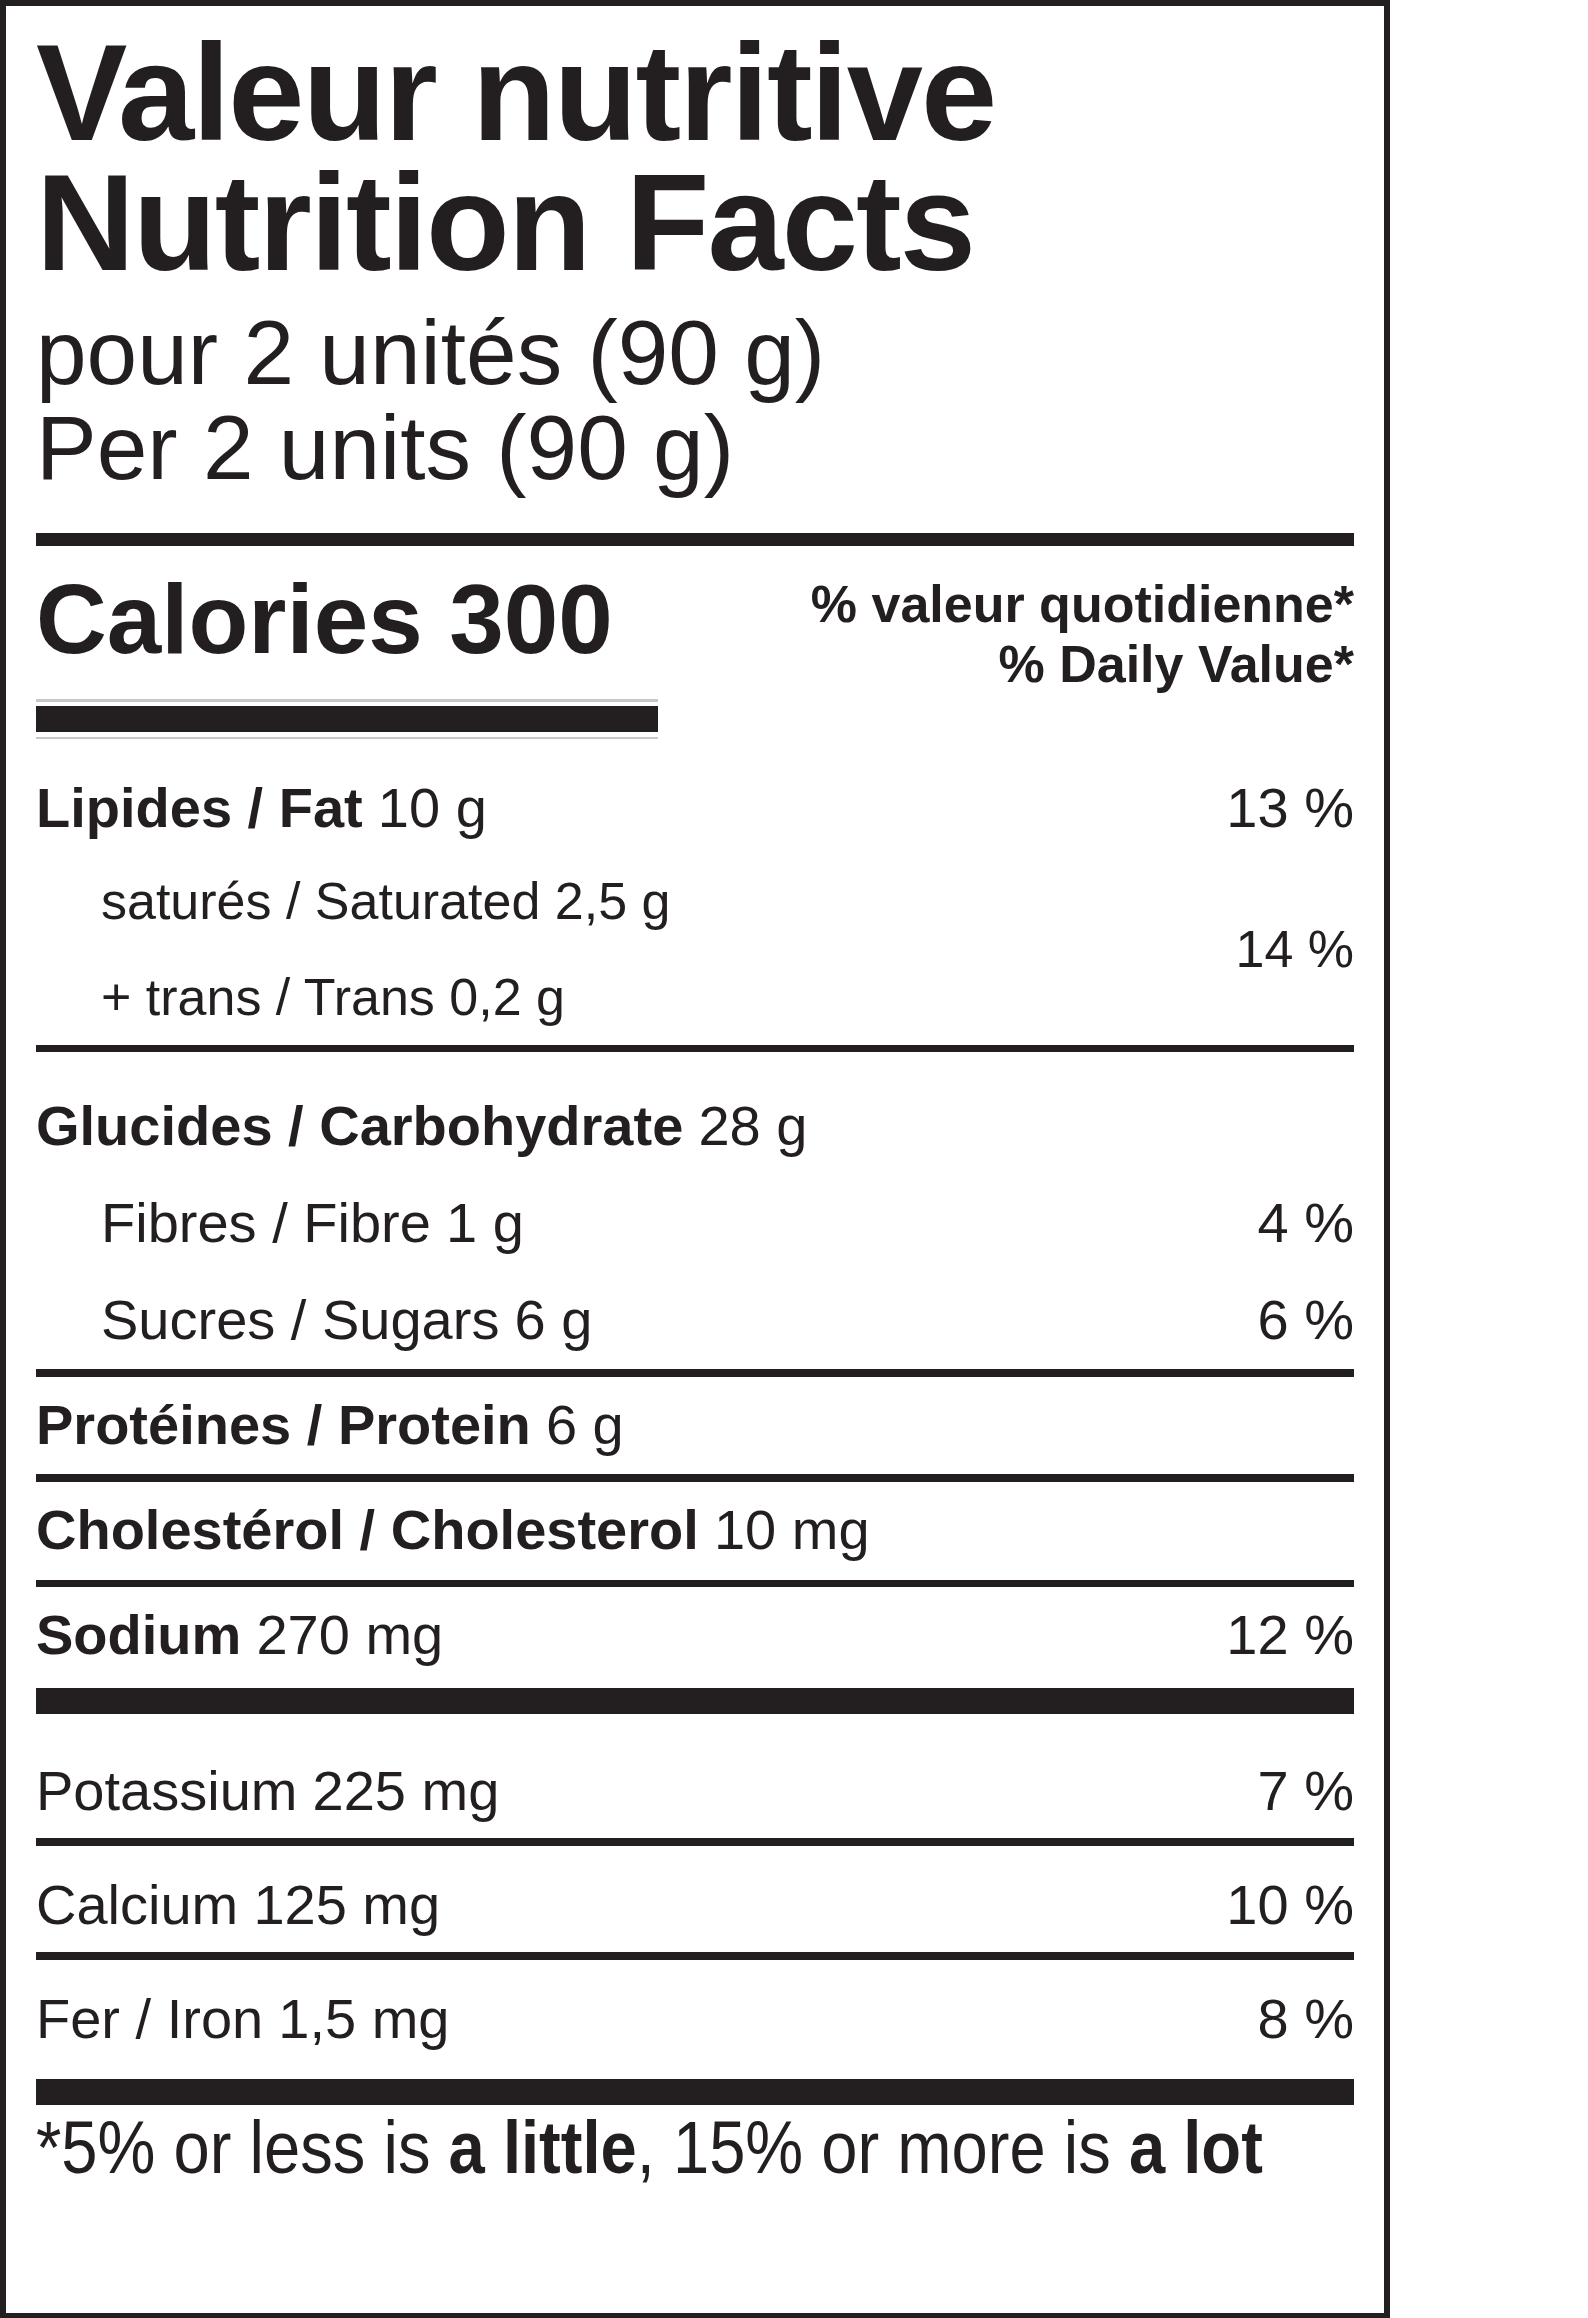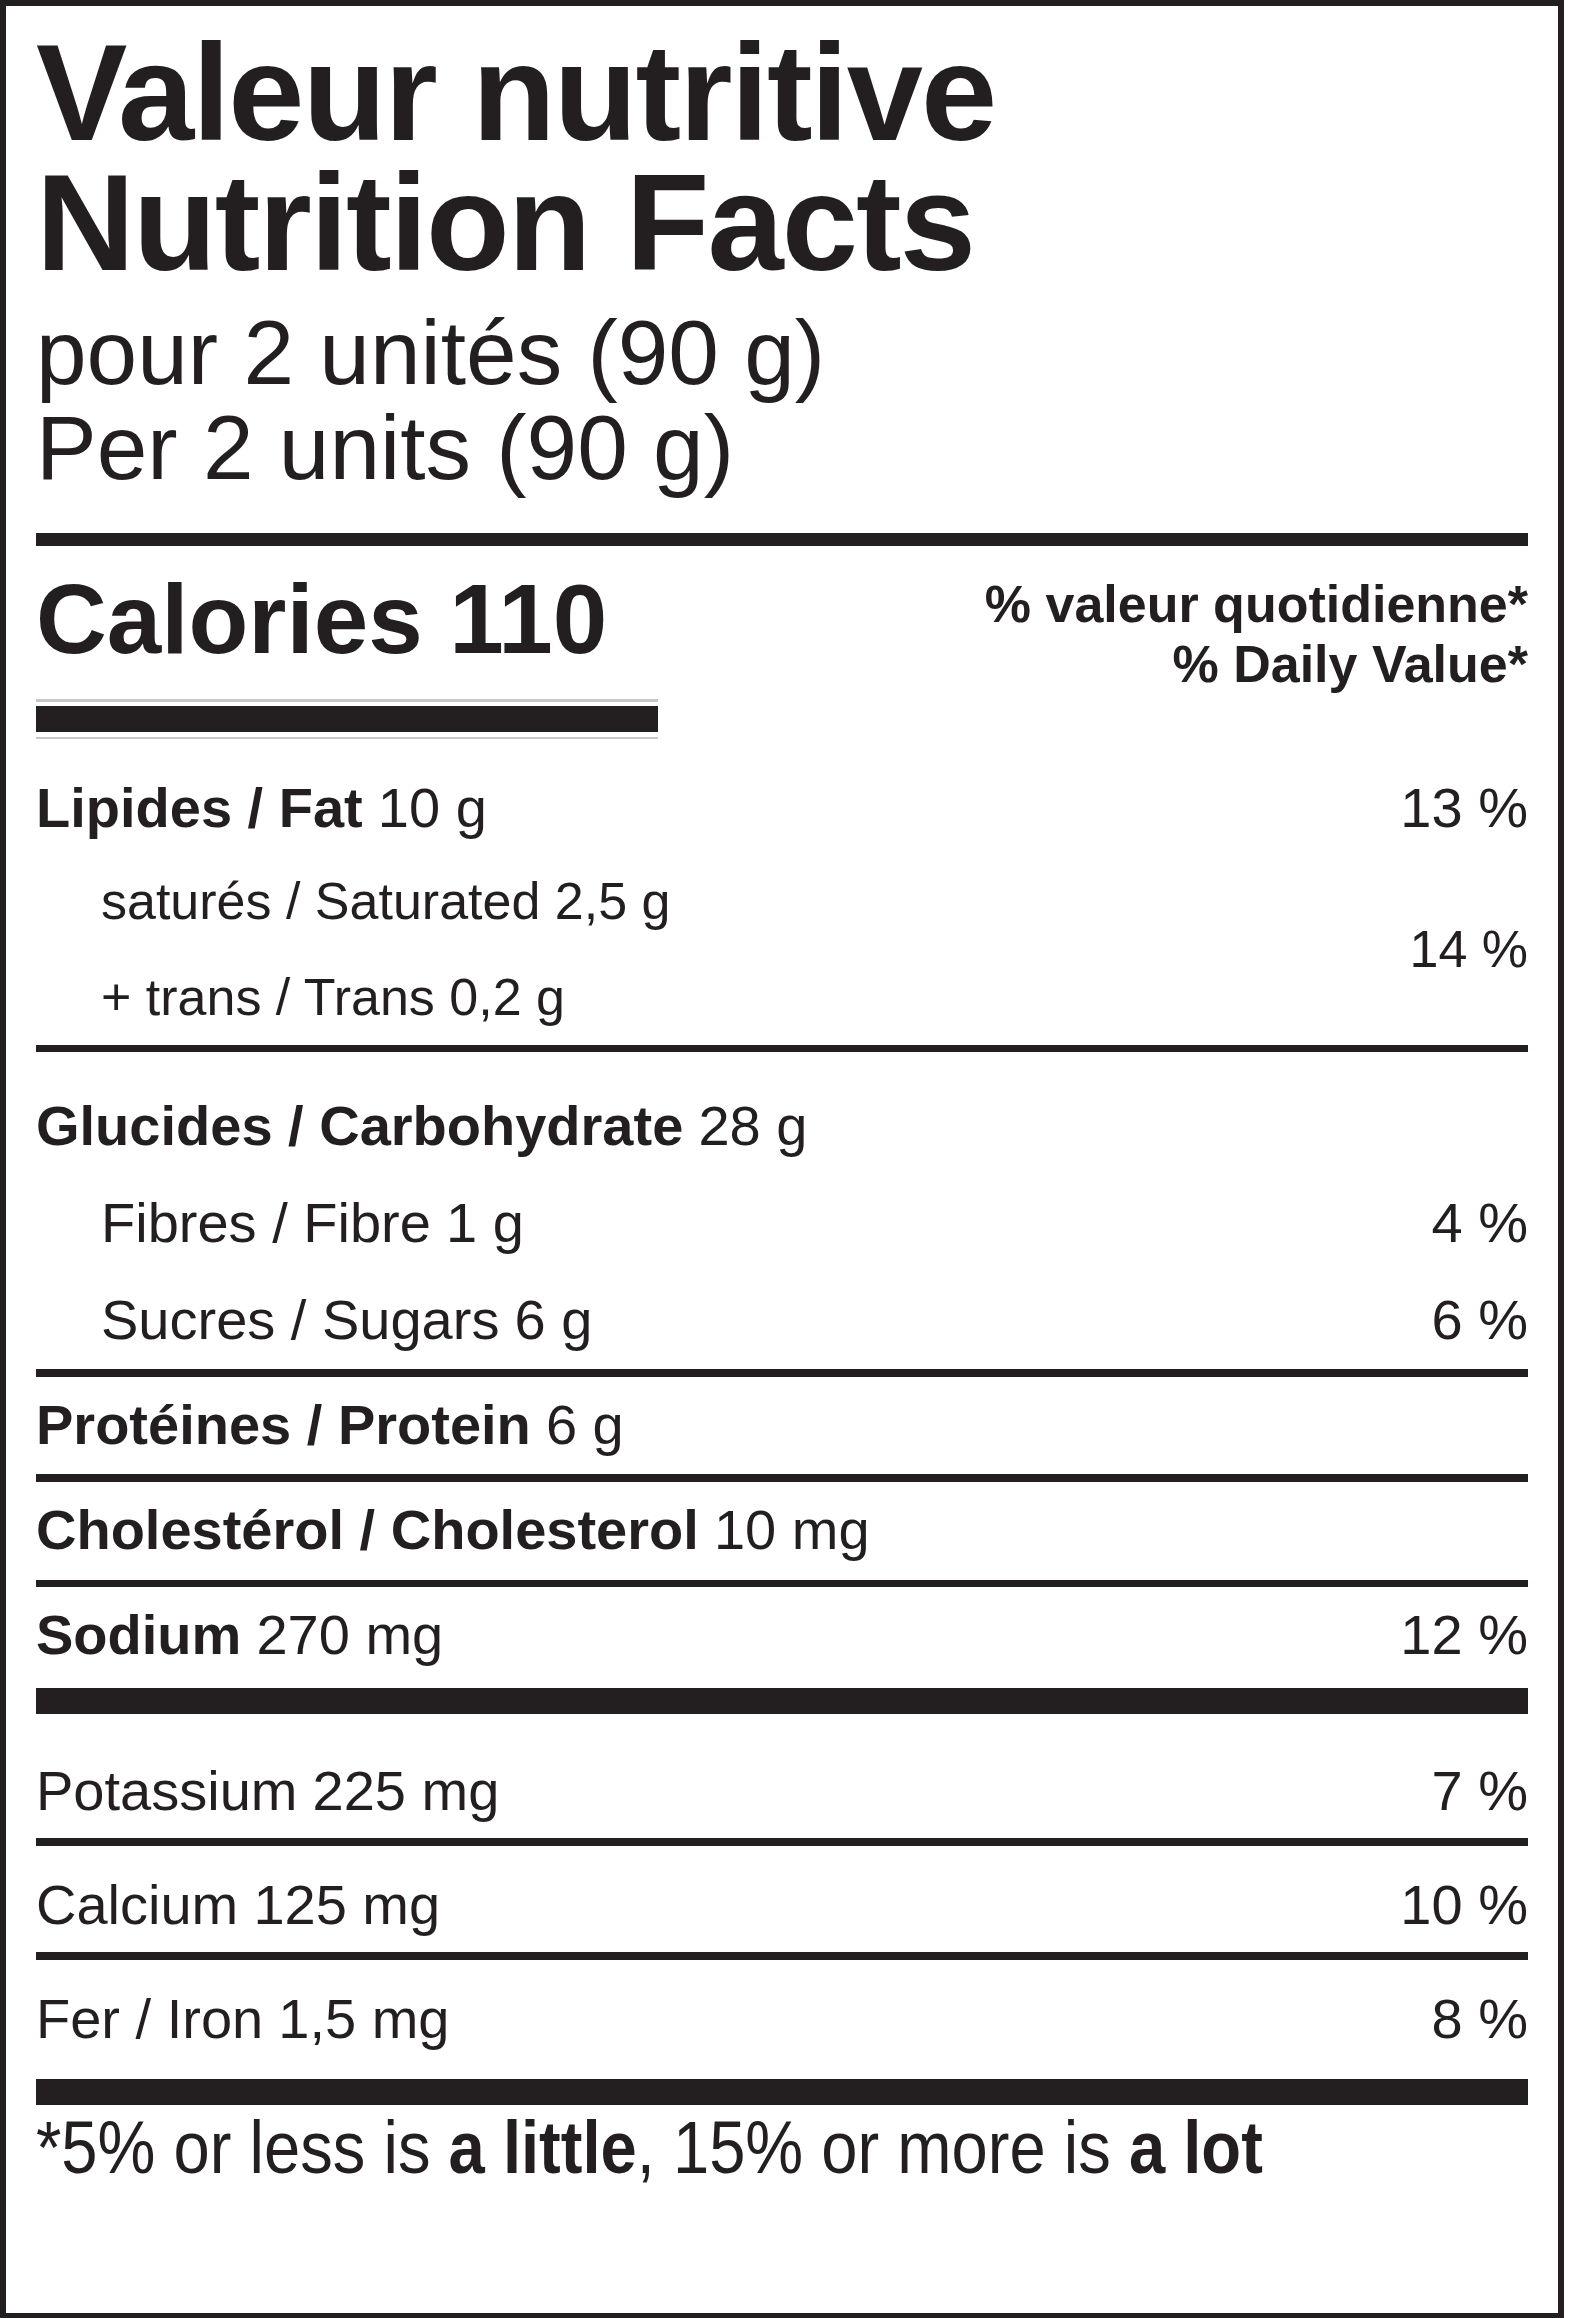--- a/index.html
+++ b/index.html
@@ -3,21 +3,21 @@
 <meta charset="utf-8">
 <style>
   * { margin: 0; padding: 0; box-sizing: border-box; }
   html, body { background: #ffffff; }
   body {
     width: 1589px; height: 2319px;
     font-family: "Liberation Sans", sans-serif;
     color: #231f20;
   }
   .nft {
-    width: 1564px; height: 2319px;
+    width: 1390px; height: 2319px;
     border: 6.8px solid #231f20;
     background: #ffffff;
     padding: 0 30px;
     overflow: hidden;
   }
   
   .title {
     font-weight: bold;
     font-size: 137px;
     line-height: 130px;
@@ -97,21 +97,21 @@
 
   <div class="serving">
     <div>pour 2 unités (90 g)</div>
     <div>Per 2 units (90 g)</div>
   </div>
 
   <div class="bar-serving"></div>
 
   <div class="cal-row">
     <div class="cal-left">
-      <span>Calories</span><span class="amt">110</span>
+      <span>Calories</span><span class="amt">300</span>
     </div>
     <div class="dv-head">
       <div>% valeur quotidienne*</div>
       <div>% Daily Value*</div>
     </div>
   </div>
 
   <div class="cal-underline">
     <div class="keyline"></div>
     <div class="gap"></div>

